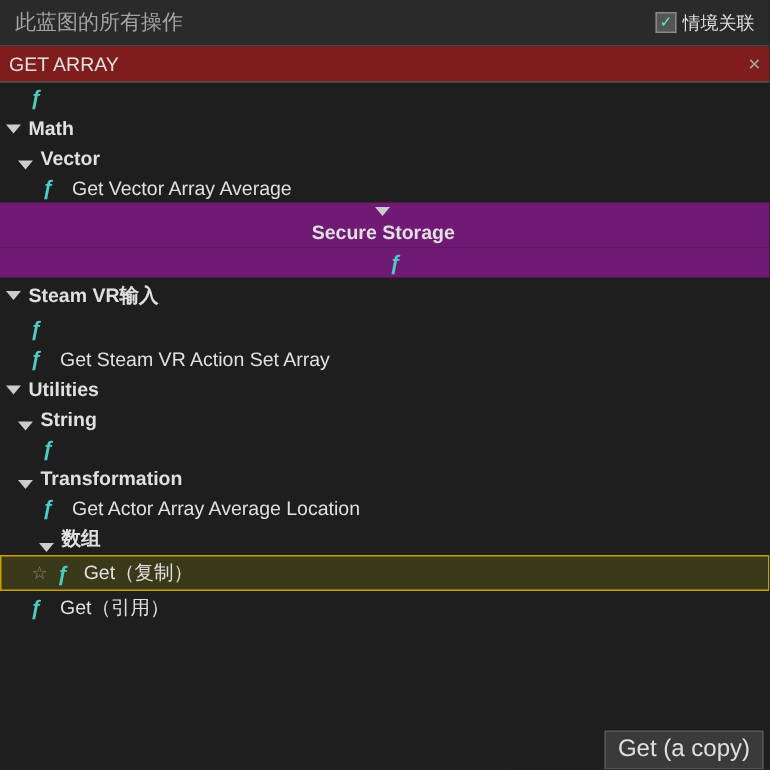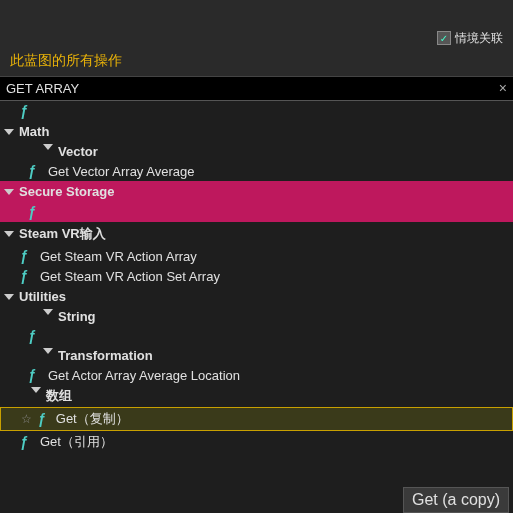--- a/index.html
+++ b/index.html
@@ -24,23 +24,22 @@
     
     .header {
       background: #2a2a2a;
       padding: 6px 10px;
       display: flex;
       align-items: center;
       justify-content: space-between;
       border-bottom: 1px solid #444;
     }
     .header-title {
-      color: #eab308;
+      color: #a3a3a3;
       font-size: 14px;
-      margin-top: 46px;
     }
     .context-link {
       display: flex;
       align-items: center;
       gap: 4px;
       color: #e0e0e0;
       font-size: 12px;
     }
     .checkbox-icon {
       width: 14px;
@@ -49,21 +48,21 @@
       border: 1px solid #888;
       display: inline-flex;
       align-items: center;
       justify-content: center;
       color: #4fc;
       font-size: 10px;
     }
 
     
     .search-bar {
-      background: #000000;
+      background: #7f1d1d;
       display: flex;
       align-items: flex-start;
       padding: 4px 6px;
       gap: 6px;
       border-bottom: 1px solid #555;
     }
     .search-input {
       flex: 1;
       background: transparent;
       border: none;
@@ -106,23 +105,22 @@
       display: flex;
       align-items: center;
       gap: 3px;
     }
     .subcategory {
       padding: 2px 6px 2px 12px;
       color: #e0e0e0;
       font-weight: bold;
       font-size: 13px;
       display: flex;
-      align-items: flex-start;
+      align-items: flex-end;
       gap: 3px;
-      margin-left: 31px;
     }
 
     .triangle-down {
       display: inline-block;
       width: 0;
       height: 0;
       border-left: 5px solid transparent;
       border-right: 5px solid transparent;
       border-top: 6px solid #ccc;
       margin-right: 2px;
@@ -149,21 +147,22 @@
     }
 
     
     .highlighted {
       background: #3a3a1a;
       border: 1px solid #c8a000;
     }
 
     
     .secure-storage-section {
-      background: #be185d;
+      background: #701a75;
+      flex-direction: column;
     }
 
     
     .tooltip-box {
       position: absolute;
       bottom: 0;
       right: 4px;
       background: #3a3a3a;
       border: 1px solid #555;
       padding: 3px 8px;
@@ -227,21 +226,20 @@
       <span class="func-icon">ƒ</span>
     </div>
 
     <div class="category">
       <span class="triangle-down"></span>
       <span>Steam VR输入</span>
     </div>
 
     <div class="func-item">
       <span class="func-icon">ƒ</span>
-      <span>Get Steam VR Action Array</span>
     </div>
 
     <div class="func-item">
       <span class="func-icon">ƒ</span>
       <span>Get Steam VR Action Set Array</span>
     </div>
 
     <div class="category">
       <span class="triangle-down"></span>
       <span>Utilities</span>
@@ -260,21 +258,21 @@
       <span class="triangle-down"></span>
       <span>Transformation</span>
     </div>
 
     <div class="func-item func-item-deep">
       <span class="func-icon">ƒ</span>
       <span>Get Actor Array Average Location</span>
     </div>
 
 
-    <div class="subcategory" style="padding-left: 0;">
+    <div class="subcategory" style="padding-left: 26px;">
       <span class="triangle-down"></span>
       <span>数组</span>
     </div>
 
     <div class="func-item highlighted" style="padding-left: 20px; display:flex; align-items:center; gap:4px;">
       <span class="star-icon">☆</span>
       <span class="func-icon">ƒ</span>
       <span>Get（复制）</span>
     </div>
 

